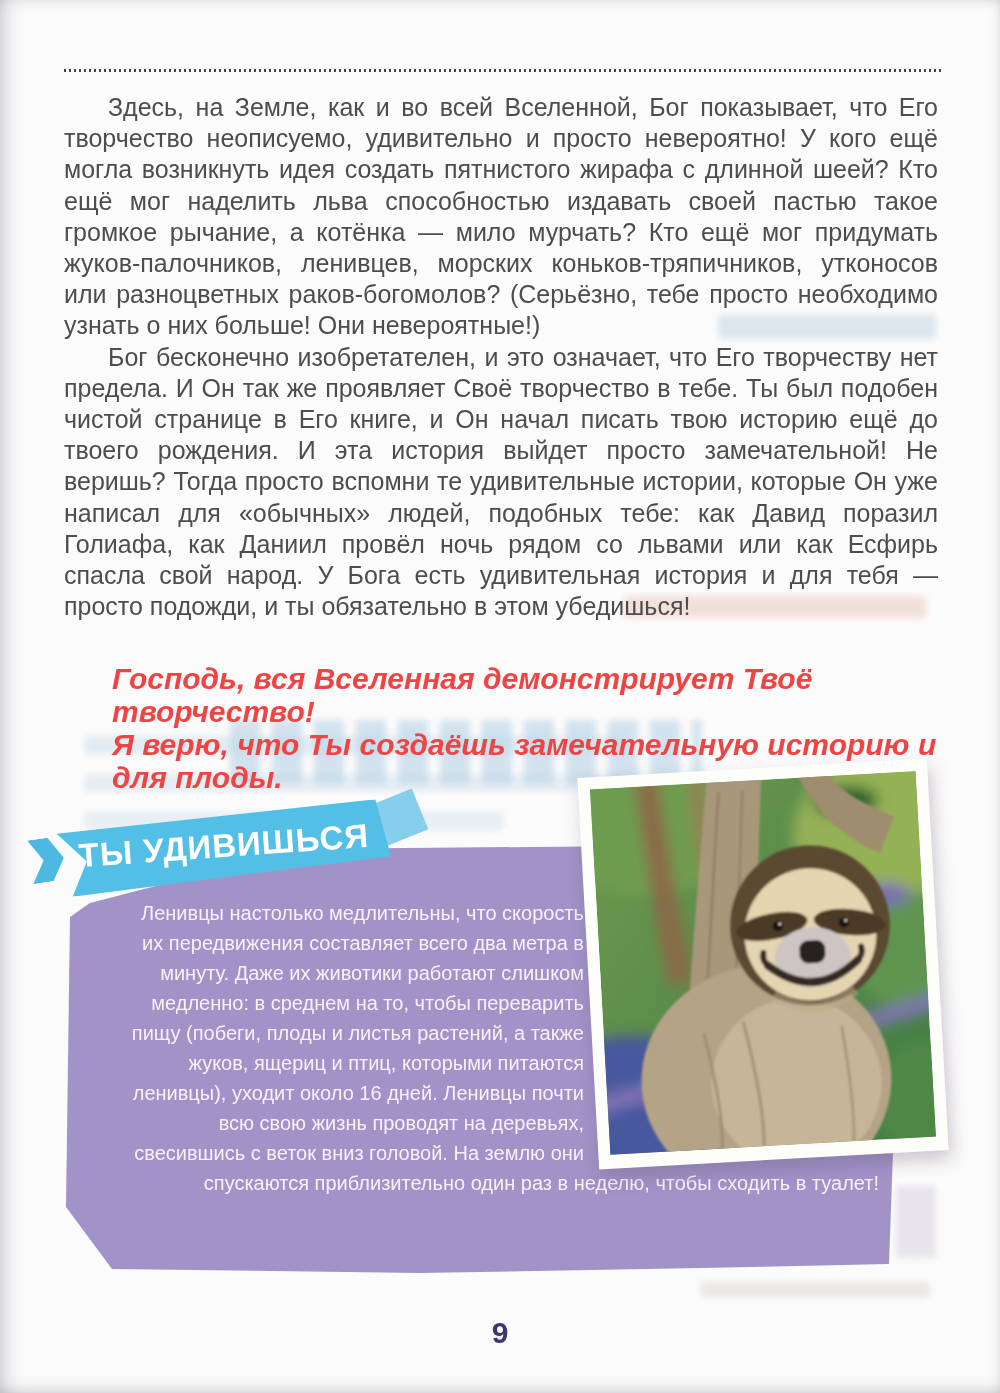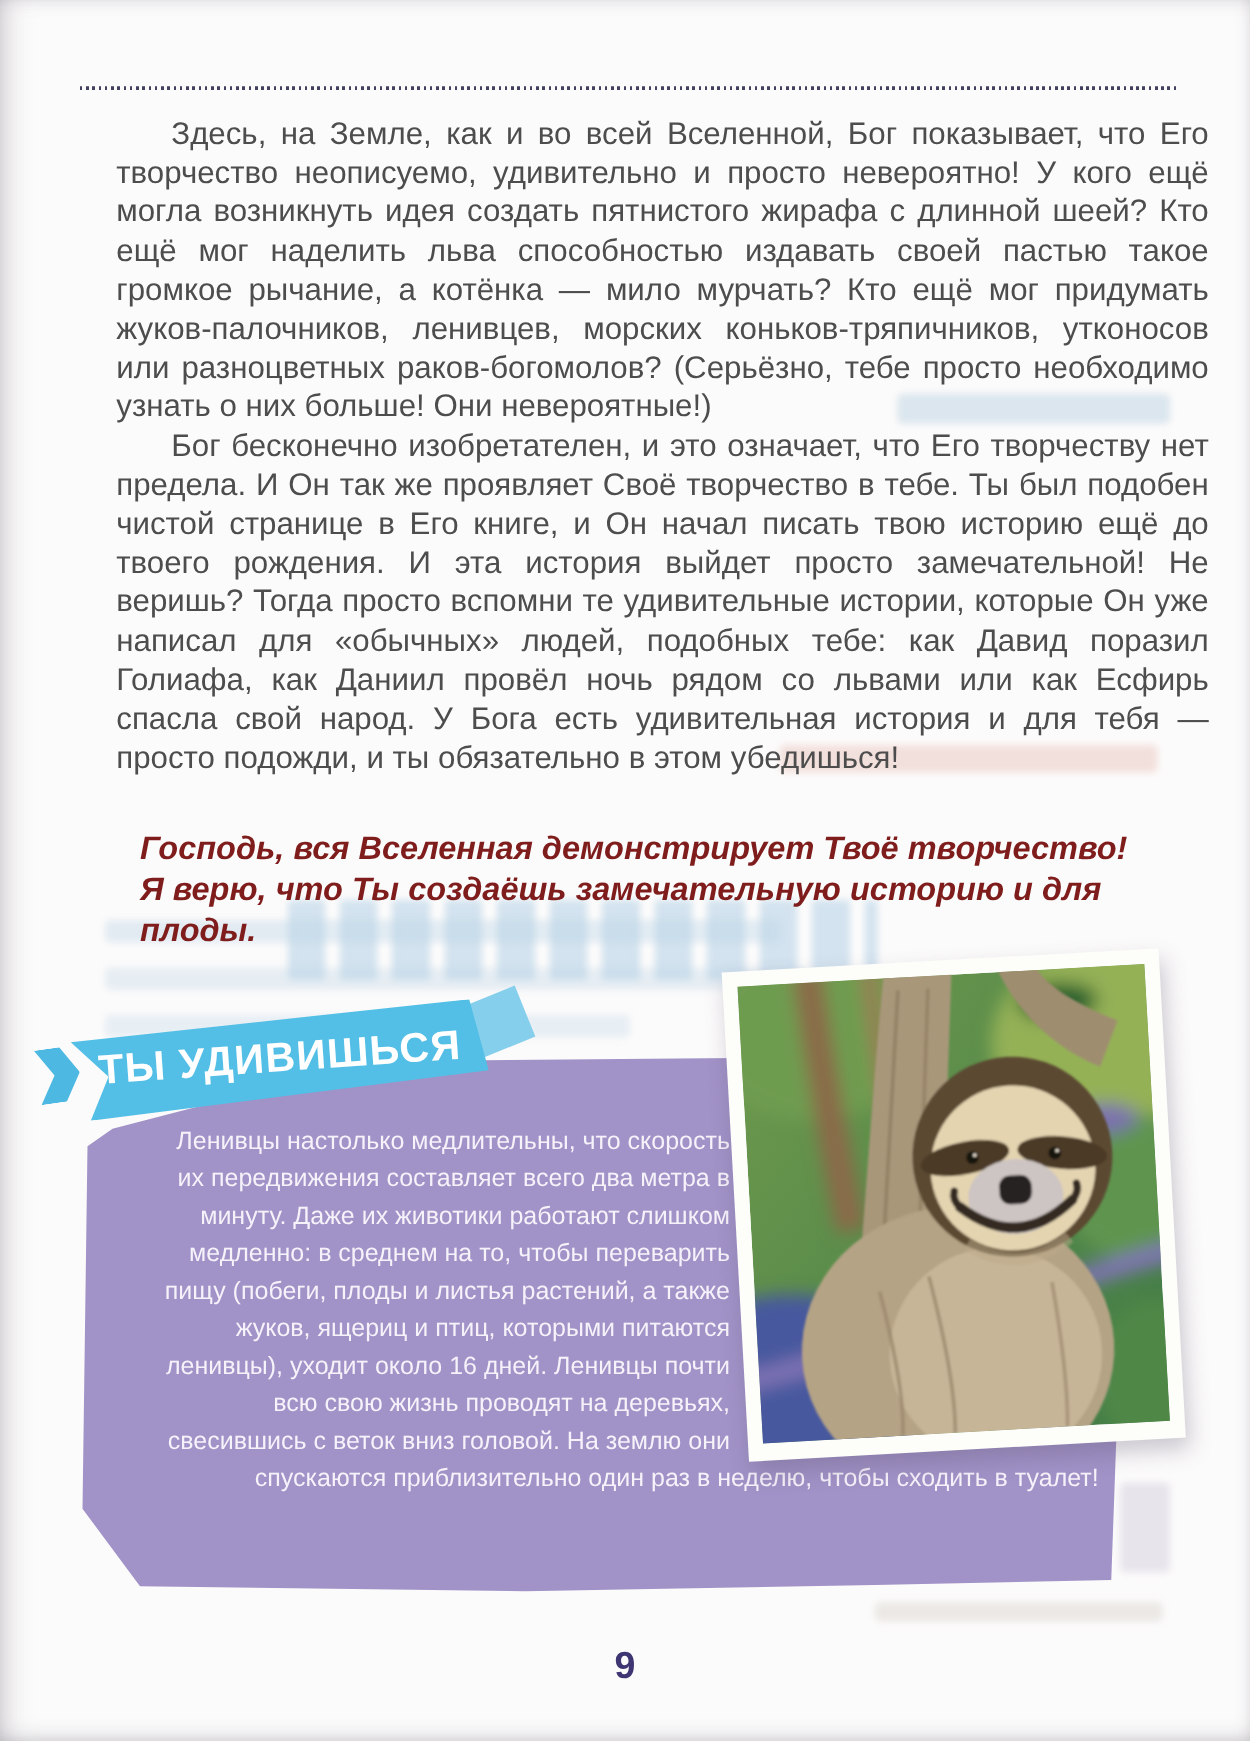--- a/index.html
+++ b/index.html
@@ -18,28 +18,27 @@
   .dotted-rule{
     left:64px;top:69px;width:877px;height:3px;z-index:2;
     background:repeating-linear-gradient(90deg,#42425f 0 2px,rgba(0,0,0,0) 2px 5px);
   }
 
   
   .body-text{
     left:64px;top:92px;width:874px;z-index:2;
     color:#4d4d4d;font-size:25px;line-height:31.2px;
     text-align:justify;
-    margin-left:29px;
   }
   .body-text p{margin:0;text-indent:44px;}
 
   
   .prayer{
     left:112px;top:662px;width:830px;z-index:2;
-    color:#7f1d1d;font-size:26px;line-height:33px;
+    color:#ef4444;font-size:30px;line-height:33px;
     font-weight:700;font-style:italic;
   }
 
   
   .bleed{position:absolute;z-index:0;filter:blur(3px);border-radius:4px;pointer-events:none;}
   .bleed-1{left:718px;top:315px;width:218px;height:24px;background:rgba(186,209,226,.50);}
   .bleed-2{left:624px;top:596px;width:302px;height:22px;background:rgba(231,190,182,.45);}
   .bleed-3{left:230px;top:720px;width:472px;height:64px;
     background:repeating-linear-gradient(90deg,rgba(176,207,229,.55) 0 30px,rgba(255,255,255,0) 30px 42px);}
   .bleed-4{left:84px;top:736px;width:540px;height:18px;background:rgba(188,212,229,.40);}

